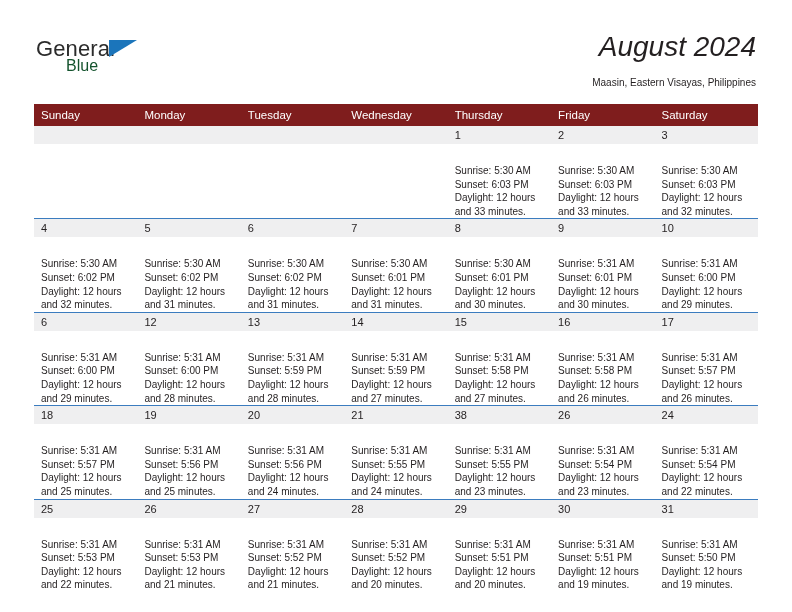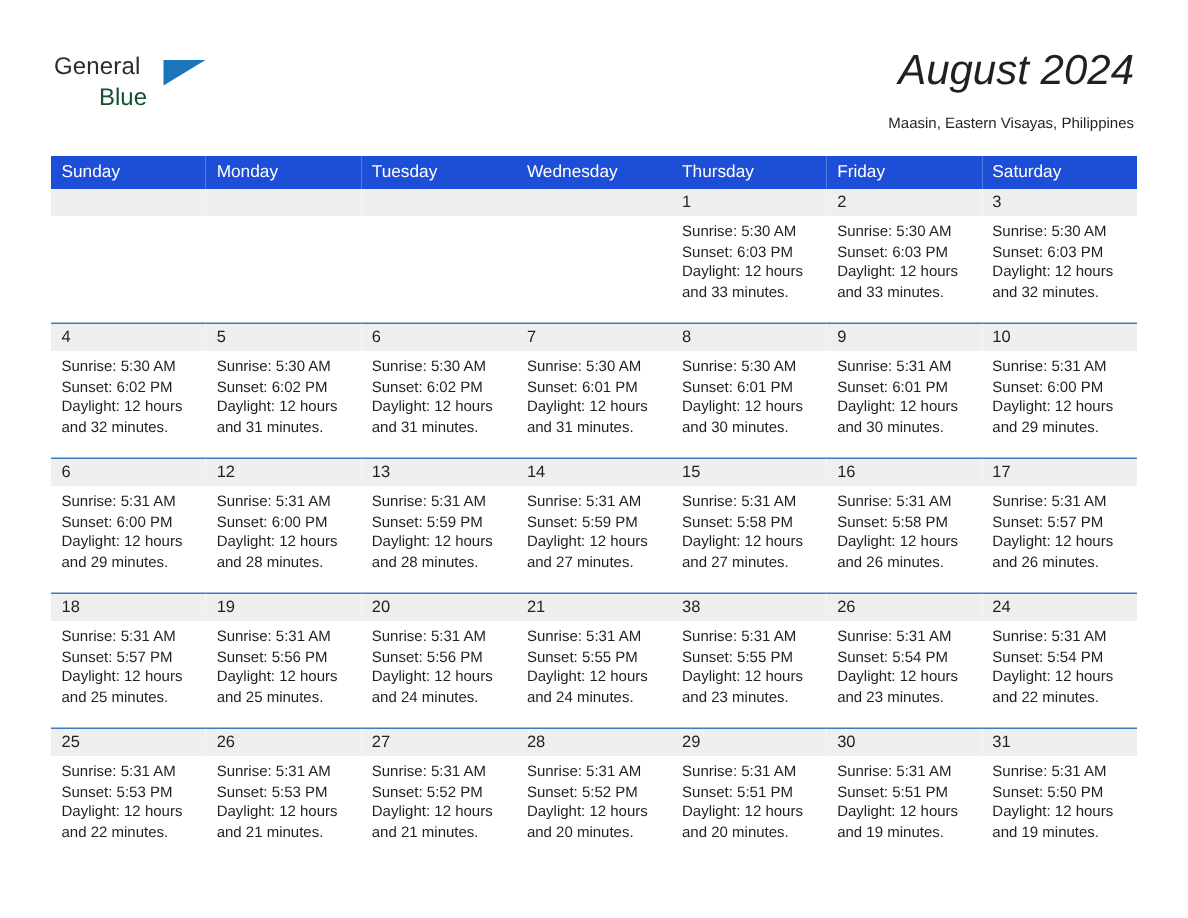--- a/index.html
+++ b/index.html
@@ -34,21 +34,21 @@
     position: absolute;
     left: 36px;
     top: 36px;
     width: 200px;
     height: 50px;
   }
   .logo-general {
     position: absolute;
     left: 0;
     top: 0;
-    font-size: 16px;
+    font-size: 22px;
     letter-spacing: 0.1px;
     color: #2b2b2b;
     font-family: "Liberation Sans", sans-serif;
   }
   .logo-tri {
     position: absolute;
     left: 73px;
     top: 4px;
     width: 0;
     height: 0;
@@ -89,21 +89,21 @@
   
   .calendar {
     position: absolute;
     left: 34px;
     top: 104px;
     width: 724px;
     border-collapse: collapse;
     table-layout: fixed;
   }
   .calendar th {
-    background: #1d4ed8;
+    background: #7f1d1d;
     color: #ffffff;
     font-size: 11.5px;
     font-weight: normal;
     text-align: left;
     padding: 5px 0 5px 7px;
     height: 12px;
     border: none;
   }
   .calendar td {
     vertical-align: top;
@@ -119,21 +119,21 @@
   .daynum-band {
     background: #efeff0;
     height: 18px;
     padding: 2px 0 0 7px;
     box-sizing: border-box;
     font-size: 11px;
     color: #231f20;
     line-height: 15px;
   }
   .cell-body {
-    padding: 4px 5px 0 7px;
+    padding: 20px 5px 0 7px;
     font-size: 10px;
     line-height: 13.6px;
     color: #231f20;
   }
   .cell-body div {
     white-space: nowrap;
   }
   td.empty .cell-body { visibility: hidden; }
 </style>
 </head>

